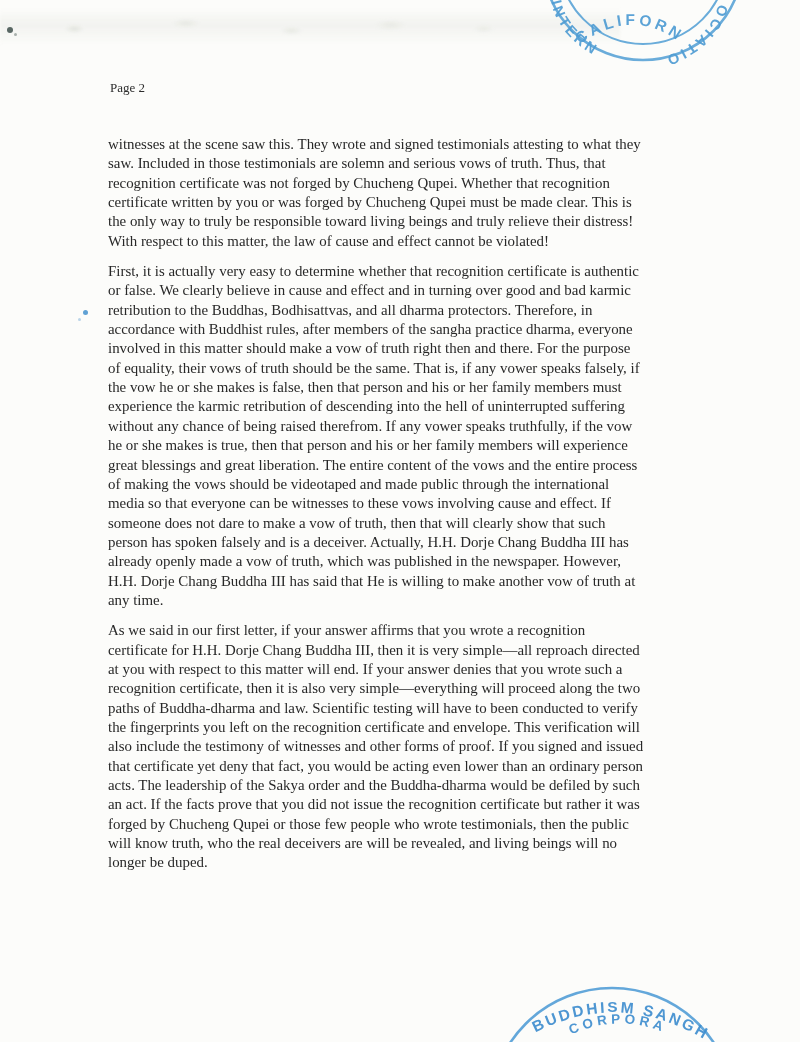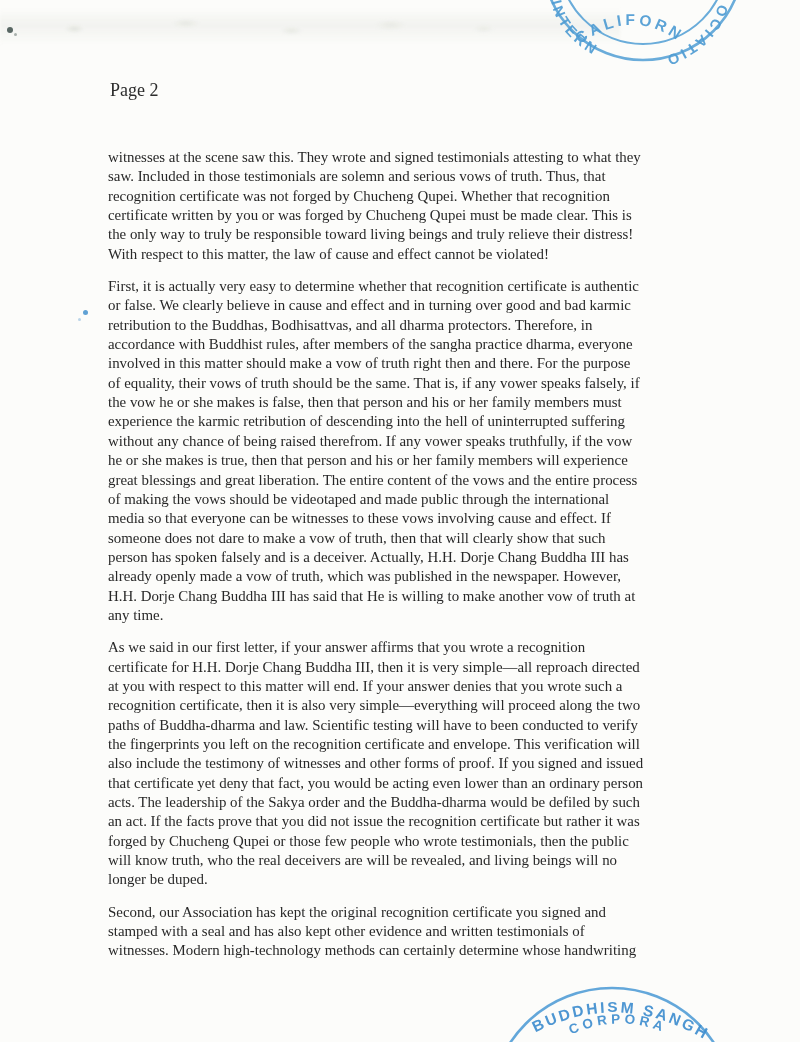--- a/index.html
+++ b/index.html
@@ -25,34 +25,34 @@
       radial-gradient(20px 7px at 30% 40%, rgba(198,202,192,0.30), transparent 70%),
       radial-gradient(16px 6px at 47% 60%, rgba(190,196,184,0.28), transparent 70%),
       radial-gradient(22px 8px at 63% 45%, rgba(200,204,194,0.26), transparent 70%),
       radial-gradient(15px 6px at 78% 55%, rgba(195,200,188,0.22), transparent 70%),
       linear-gradient(180deg, transparent 0%, rgba(208,211,202,0.22) 45%, rgba(212,214,206,0.14) 65%, transparent 100%);
     filter: blur(1.5px);
   }
   .page-number {
     position: absolute;
     left: 110px; top: 80px;
-    font-size: 18px;
+    font-size: 13px;
     color: #2c2c2c;
   }
   .letter-body {
     position: absolute;
     left: 108px; top: 135px;
     width: 600px;
     font-size: 14.9px;
     line-height: 19.35px;
     color: #282828;
     text-align: left;
   }
   .letter-paragraph {
-    margin: 13px 0 11px 0;
+    margin: 0 0 11px 0;
     white-space: pre-line;
   }
   .stamp-layer {
     position: absolute;
     left: 0; top: 0;
     pointer-events: none;
     filter: blur(0.3px);
   }
   .stamp-layer text {
     font-family: "Liberation Sans", sans-serif;
@@ -132,23 +132,20 @@
 recognition certificate, then it is also very simple—everything will proceed along the two
 paths of Buddha-dharma and law. Scientific testing will have to been conducted to verify
 the fingerprints you left on the recognition certificate and envelope. This verification will
 also include the testimony of witnesses and other forms of proof. If you signed and issued
 that certificate yet deny that fact, you would be acting even lower than an ordinary person
 acts. The leadership of the Sakya order and the Buddha-dharma would be defiled by such
 an act. If the facts prove that you did not issue the recognition certificate but rather it was
 forged by Chucheng Qupei or those few people who wrote testimonials, then the public
 will know truth, who the real deceivers are will be revealed, and living beings will no
 longer be duped.</p>
-    <p class="letter-paragraph">Second, our Association has kept the original recognition certificate you signed and
-stamped with a seal and has also kept other evidence and written testimonials of
-witnesses. Modern high-technology methods can certainly determine whose handwriting</p>
   </div>
 
   <svg class="stamp-layer" width="800" height="1042" viewBox="0 0 800 1042">
     <defs>
       <path id="top-left-arc" d="M 551 0 Q 557 36 599 58"></path>
       <path id="top-right-arc" d="M 719 2 Q 711 40 662 58"></path>
       <path id="top-inner-arc" d="M 576 47 Q 630 6 678 41"></path>
       <path id="bot-ring-arc" d="M 522 1040 Q 612 986 702 1038"></path>
       <path id="bot-inner-arc" d="M 554 1044 Q 618 1004 684 1042"></path>
     </defs>

